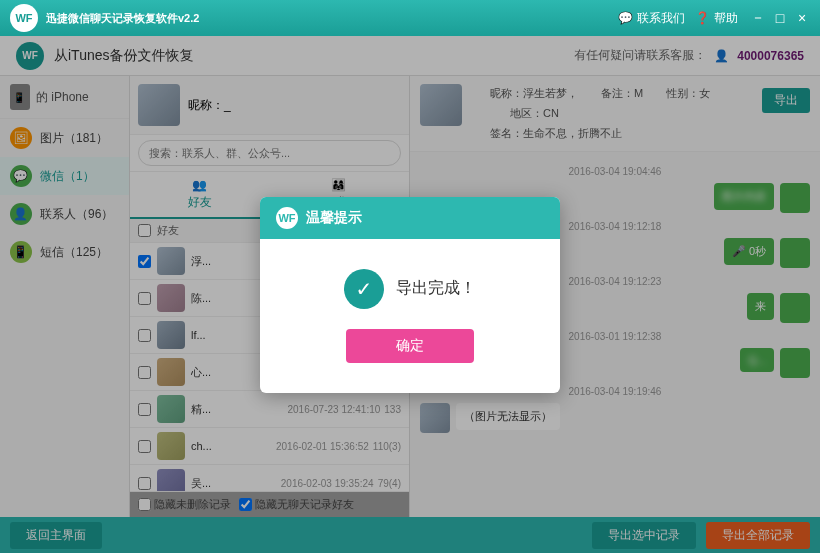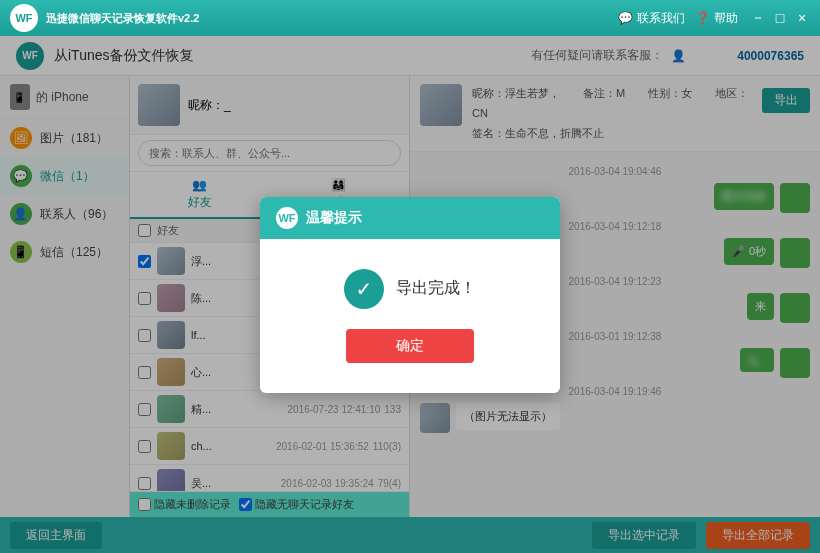--- a/index.html
+++ b/index.html
@@ -100,23 +100,22 @@
       flex: 1;
     }
     .sub-header-right {
       font-size: 12px;
       color: #666;
       display: flex;
       align-items: center;
       gap: 8px;
     }
     .phone-number {
-      color: #0369a1;
+      color: #701a75;
       font-weight: bold;
-      margin-left: 43px;
     }
 
     
     .main-content {
       display: flex;
       height: calc(553px - 36px - 40px - 36px);
     }
 
     
     .left-sidebar {
@@ -271,42 +270,42 @@
     .contact-date { color: #999; font-size: 10px; }
     .contact-count { color: #999; font-size: 10px; margin-left: 4px; }
 
     .bottom-checkboxes {
       padding: 5px 8px;
       display: flex;
       gap: 8px;
       border-top: 1px solid #eee;
       font-size: 11px;
       color: #444;
-      background: #5eead4;
+      background: #a3a3a3;
     }
     .bottom-checkboxes label {
       display: flex;
       align-items: center;
       gap: 3px;
     }
 
     
     .right-panel {
       flex: 1;
       display: flex;
       flex-direction: column;
       background: #f5f5f5;
     }
     .chat-profile-header {
       padding: 8px 10px;
       background: #f9f9f9;
       border-bottom: 1px solid #eee;
       display: flex;
       align-items: flex-start;
-      gap: 10px;
+      gap: 28px;
     }
     .chat-avatar {
       width: 42px;
       height: 42px;
       border-radius: 4px;
       background: #8bb0d0;
       flex-shrink: 0;
     }
     .chat-info { flex: 1; font-size: 11px; color: #555; line-height: 1.8; }
     .export-btn {
@@ -451,21 +450,21 @@
       display: flex;
       align-items: center;
       justify-content: center;
     }
     .check-icon::after {
       content: '✓';
       color: white;
       font-size: 20px;
     }
     .modal-confirm-btn {
-      background: #ef4444;
+      background: #ec4899;
       color: white;
       border: none;
       padding: 8px 50px;
       border-radius: 4px;
       font-size: 14px;
       cursor: pointer;
     }
 
     
     .av1 { background: linear-gradient(135deg, #b0c0d0, #8090a0); }

